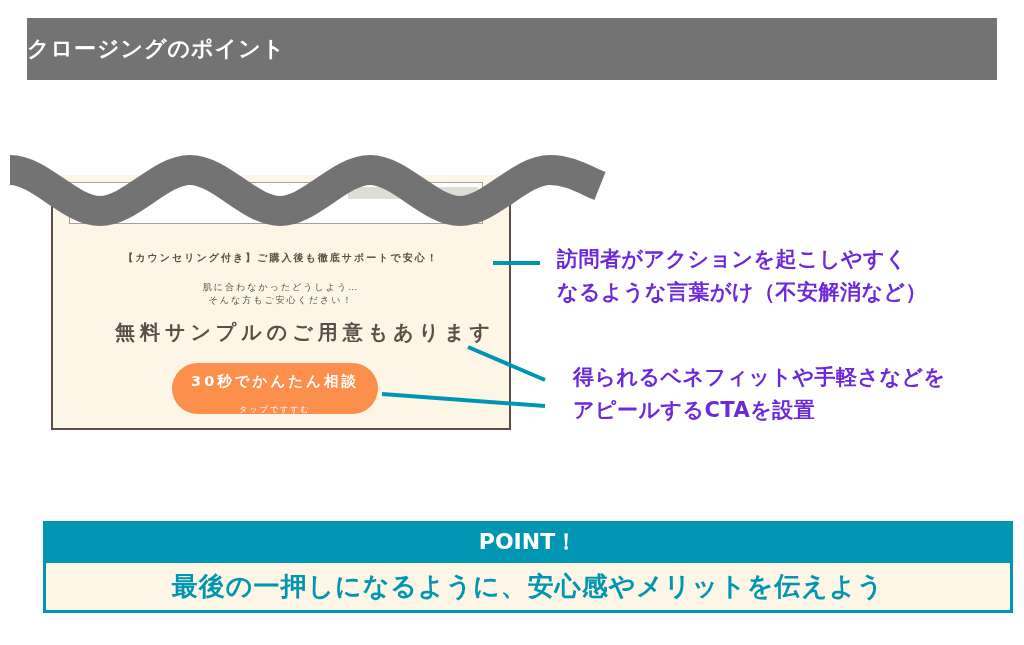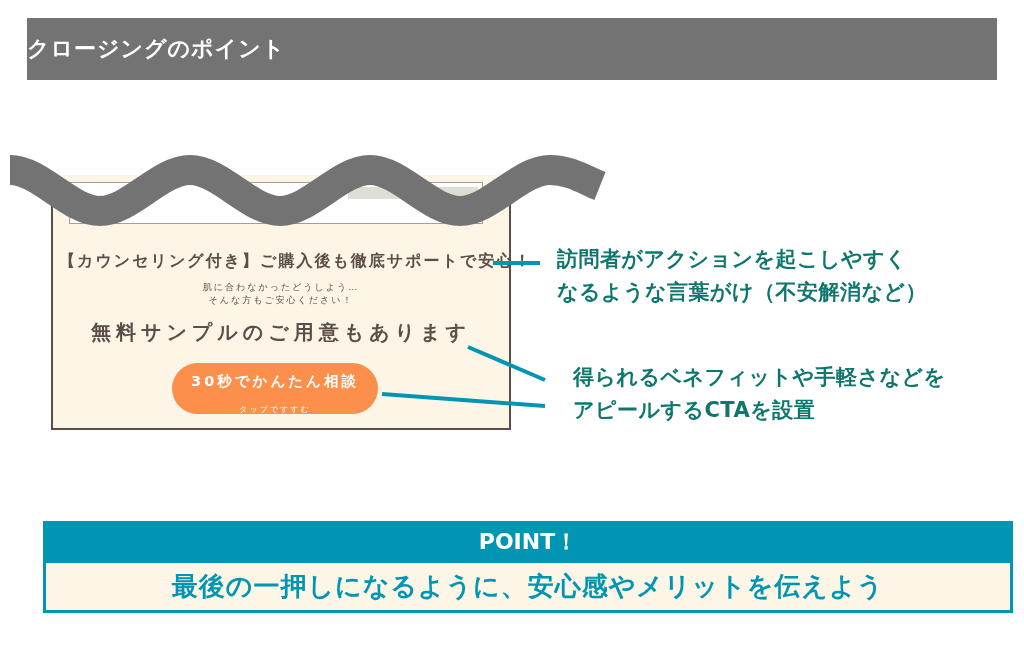--- a/index.html
+++ b/index.html
@@ -11,33 +11,33 @@
                   justify-content:flex-start; font-size:22px; font-weight:bold; letter-spacing:1px; }
 
     .mock { position:absolute; left:51px; top:175px; width:460px; height:255px;
             background:#fdf5e6; border:2px solid #5b4d47; box-sizing:border-box; border-top:none; }
     .mock-inner { position:absolute; left:69px; top:182px; width:414px; height:42px;
                   background:#ffffff; border:1px solid #a89e95; box-sizing:border-box; }
     .mock-inner-text { position:absolute; left:8px; top:10px; font-size:9px; color:#555; }
     .mock-inner-chip { position:absolute; right:4px; top:4px; width:130px; height:12px; background:#dcdfd6; }
 
     .mock-headline { position:absolute; left:51px; top:251px; width:460px; text-align:center;
-                     font-size:16px; font-weight:bold; color:#5b4d47; letter-spacing:2px; white-space:nowrap;padding-left:8px; }
+                     font-size:10px; font-weight:bold; color:#5b4d47; letter-spacing:2px; white-space:nowrap; }
     .mock-sub { position:absolute; left:51px; width:460px; text-align:center; font-size:9px;
                 color:#5b4d47; letter-spacing:2px; }
     .mock-title { position:absolute; left:51px; top:319px; width:460px; text-align:center;
-                  font-size:20px; font-weight:bold; color:#5b4d47; letter-spacing:5px; white-space:nowrap; }
+                  font-size:20px; font-weight:bold; color:#5b4d47; letter-spacing:5px; white-space:nowrap;padding-left:24px; }
     .cta-btn { position:absolute; left:172px; top:363px; width:206px; height:51px;
                background:#fb8f4b; border-radius:26px; color:#ffffff; text-align:center; cursor:pointer; }
     .cta-main { display:block; margin-top:9px; font-size:14.5px; font-weight:bold; letter-spacing:3px; }
     .cta-sub { display:block; margin-top:13px; font-size:8px; letter-spacing:2px; }
 
     .wave { position:absolute; left:0; top:150px; }
 
-    .annot { position:absolute; color:#0f766e; font-weight:bold; font-size:21px; line-height:33px;
+    .annot { position:absolute; color:#6d28d9; font-weight:bold; font-size:21px; line-height:33px;
              white-space:nowrap; letter-spacing:0.5px; }
     .leaders { position:absolute; left:0; top:0; }
 
     .point-box { position:absolute; left:27px; top:521px; width:970px; height:114px;padding-left:16px; }
     .point-head { height:42px; background:#0096b3; color:#fff; display:flex; align-items:center;
                   justify-content:center; font-size:22px; font-weight:bold; }
     .point-body { height:50px; background:#fdf5e6; border:3px solid #0096b3; border-top:none;
                   box-sizing:border-box; display:flex; align-items:center; justify-content:center;
                   color:#0096b3; font-size:26px; font-weight:bold; letter-spacing:1px; }
   </style>

